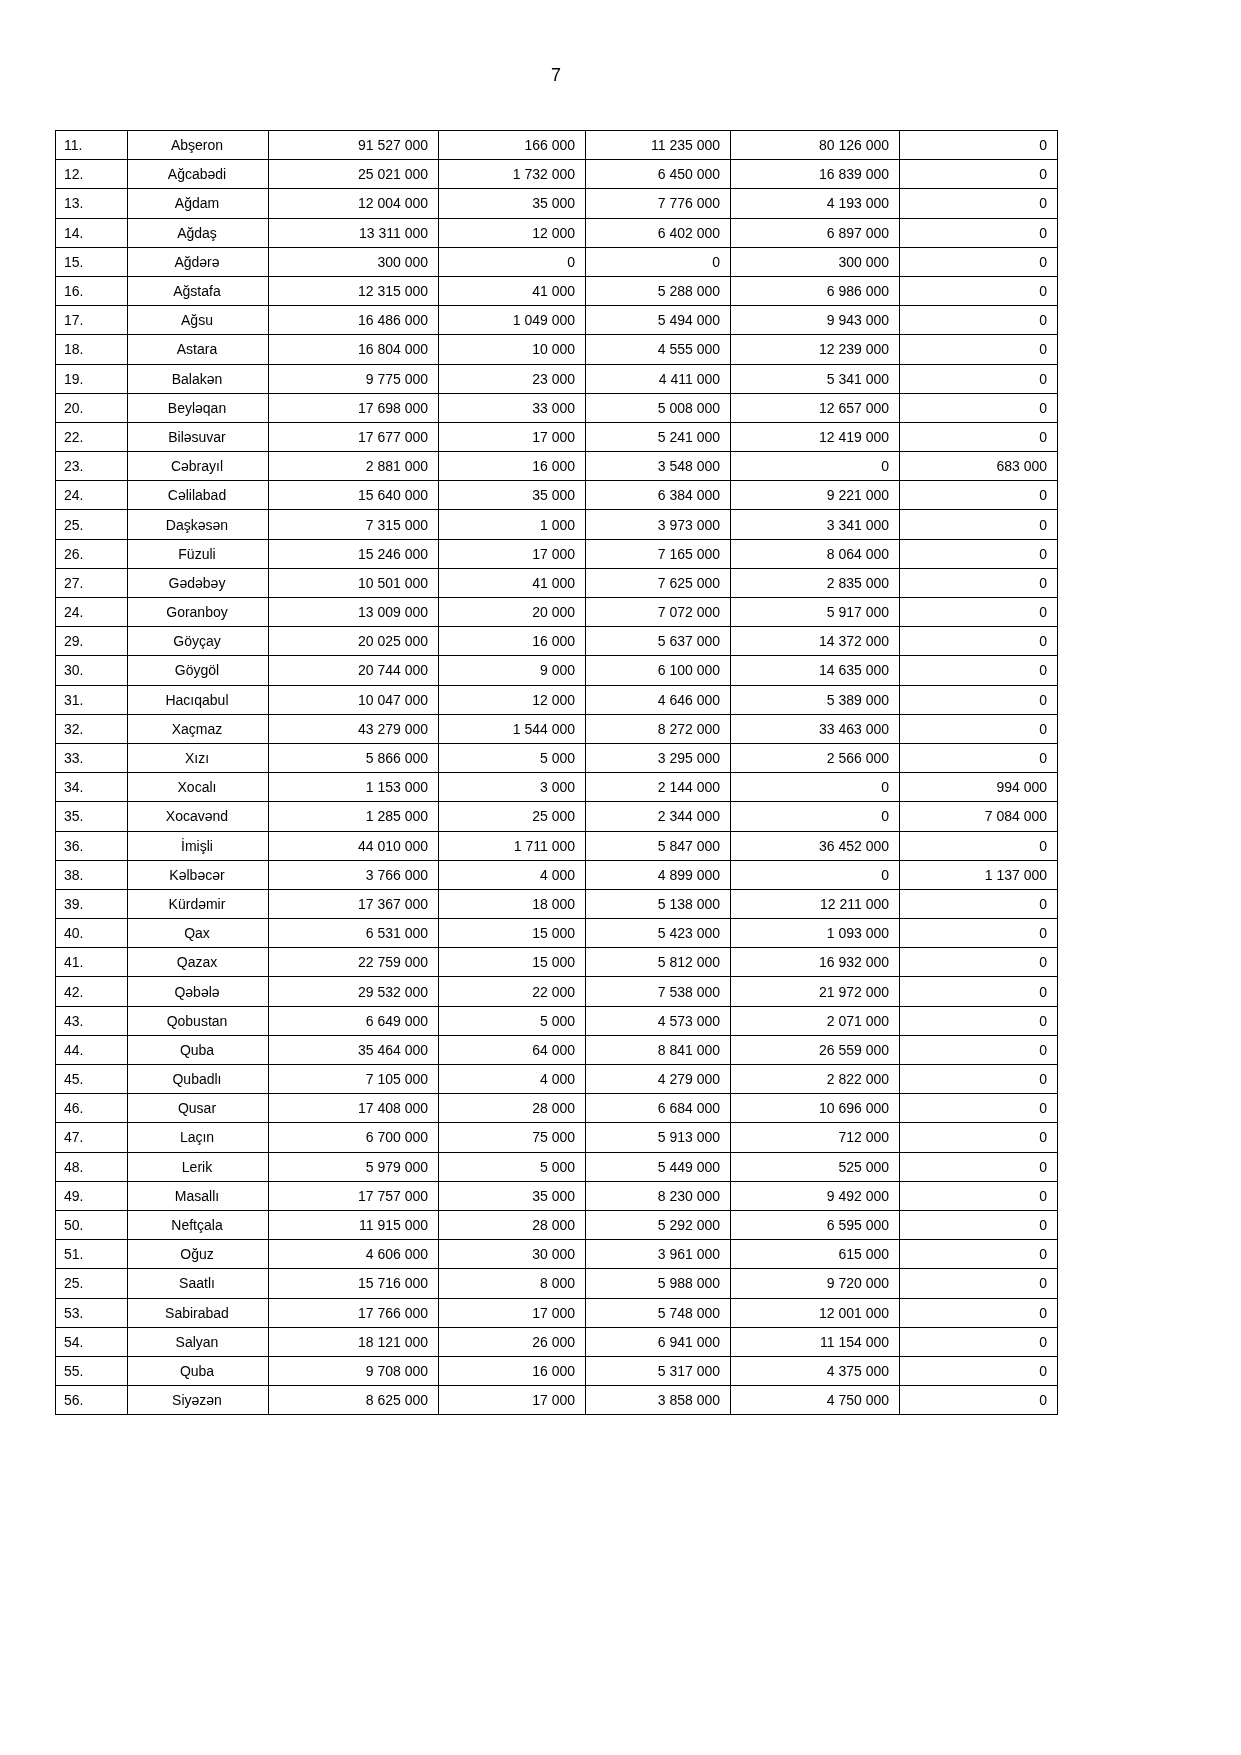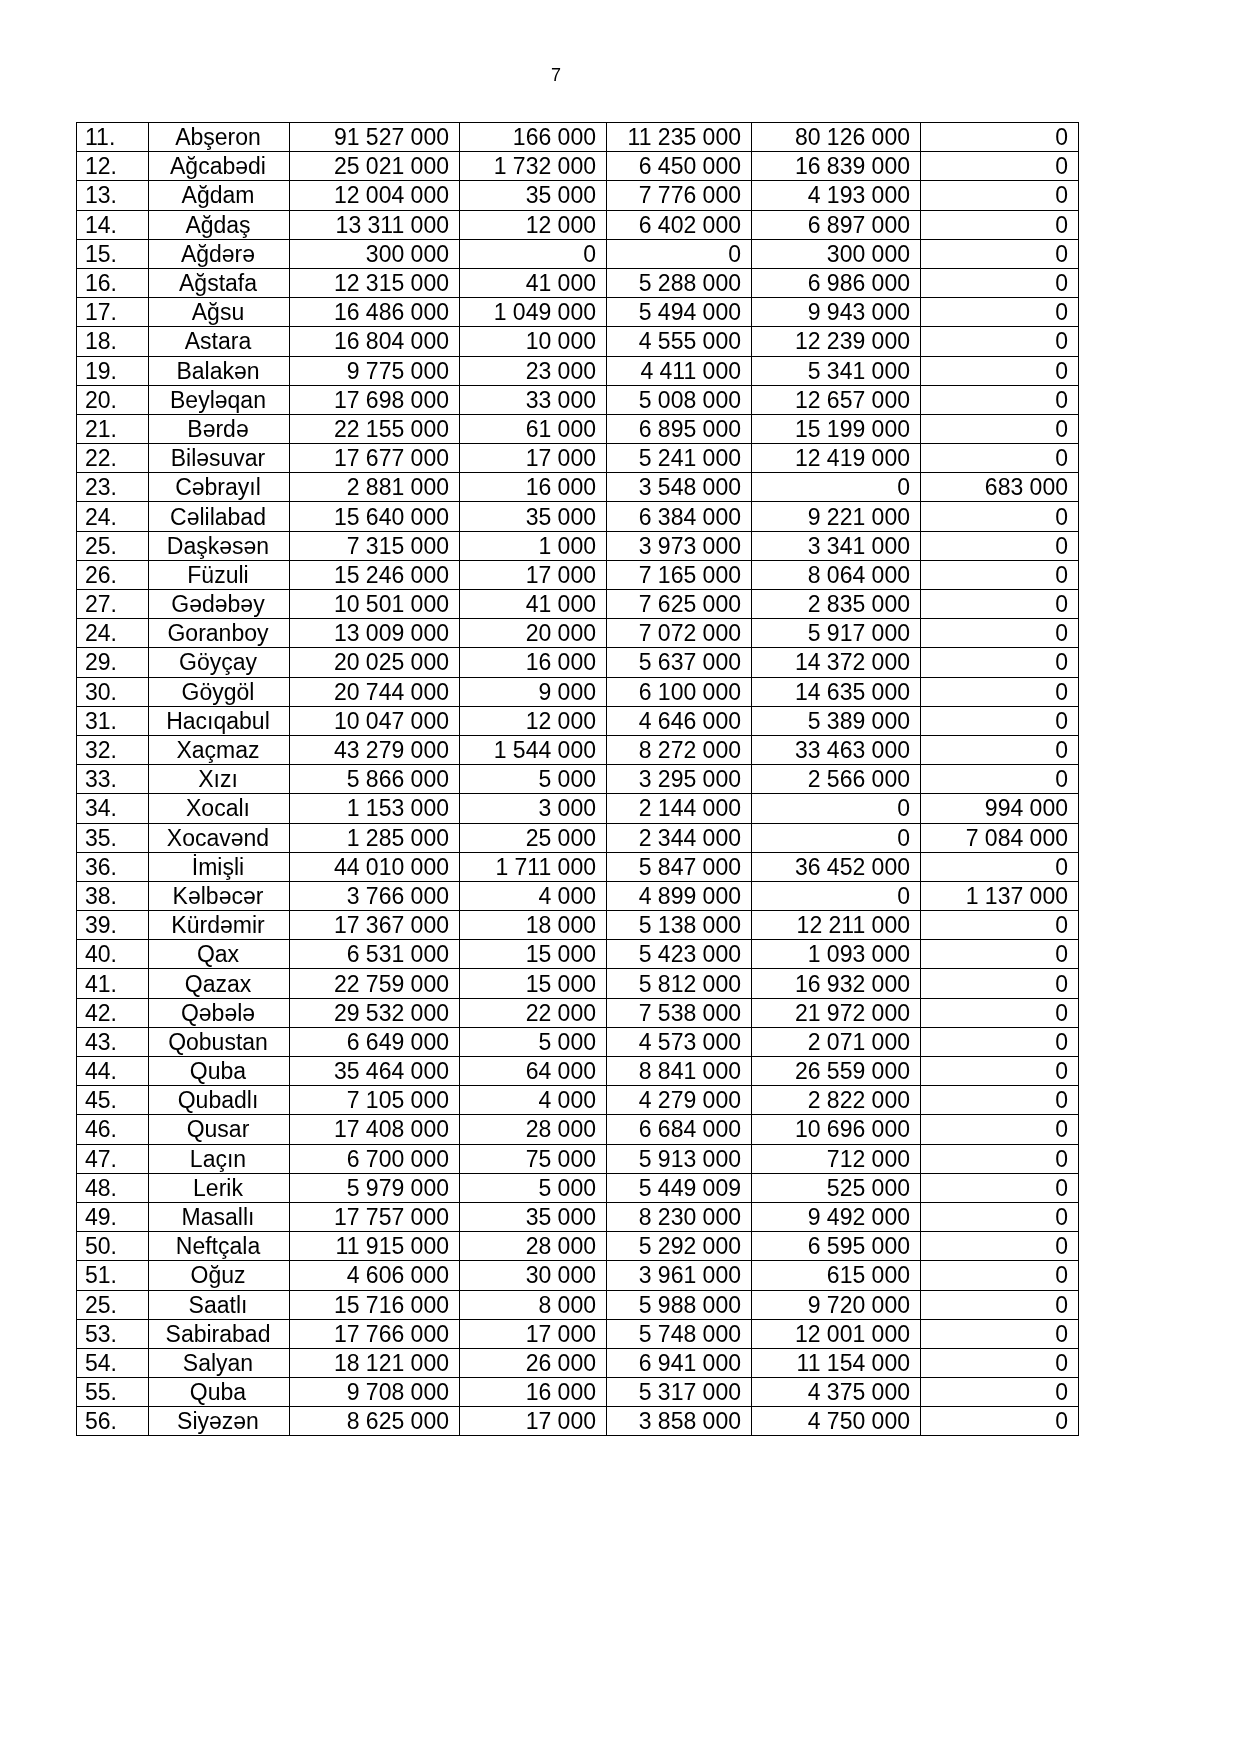--- a/index.html
+++ b/index.html
@@ -20,27 +20,26 @@
     position: absolute;
     top: 64px;
     left: 55px;
     width: 1002px;
     text-align: center;
     font-size: 18px;
     line-height: 22px;
   }
   table.data-table {
     position: absolute;
-    top: 122px;
+    top: 130px;
     left: 55px;
     width: 1002px;
     border-collapse: collapse;
     table-layout: fixed;
-    font-size: 23px;
-    margin-left: 21px;
+    font-size: 14px;
   }
   table.data-table td {
     border: 1px solid #000000;
     height: 28.2px;
     padding: 0 10px 0 8px;
     white-space: nowrap;
     overflow: hidden;
     vertical-align: middle;
     line-height: 28px;
   }
@@ -148,29 +147,20 @@
         <tr>
           <td class="c0">20.</td>
           <td class="c1">Beyləqan</td>
           <td class="c2">17 698 000</td>
           <td class="c3">33 000</td>
           <td class="c4">5 008 000</td>
           <td class="c5">12 657 000</td>
           <td class="c6">0</td>
         </tr>
         <tr>
-          <td class="c0">21.</td>
-          <td class="c1">Bərdə</td>
-          <td class="c2">22 155 000</td>
-          <td class="c3">61 000</td>
-          <td class="c4">6 895 000</td>
-          <td class="c5">15 199 000</td>
-          <td class="c6">0</td>
-        </tr>
-        <tr>
           <td class="c0">22.</td>
           <td class="c1">Biləsuvar</td>
           <td class="c2">17 677 000</td>
           <td class="c3">17 000</td>
           <td class="c4">5 241 000</td>
           <td class="c5">12 419 000</td>
           <td class="c6">0</td>
         </tr>
         <tr>
           <td class="c0">23.</td>
@@ -386,21 +376,21 @@
           <td class="c3">75 000</td>
           <td class="c4">5 913 000</td>
           <td class="c5">712 000</td>
           <td class="c6">0</td>
         </tr>
         <tr>
           <td class="c0">48.</td>
           <td class="c1">Lerik</td>
           <td class="c2">5 979 000</td>
           <td class="c3">5 000</td>
-          <td class="c4">5 449 009</td>
+          <td class="c4">5 449 000</td>
           <td class="c5">525 000</td>
           <td class="c6">0</td>
         </tr>
         <tr>
           <td class="c0">49.</td>
           <td class="c1">Masallı</td>
           <td class="c2">17 757 000</td>
           <td class="c3">35 000</td>
           <td class="c4">8 230 000</td>
           <td class="c5">9 492 000</td>

